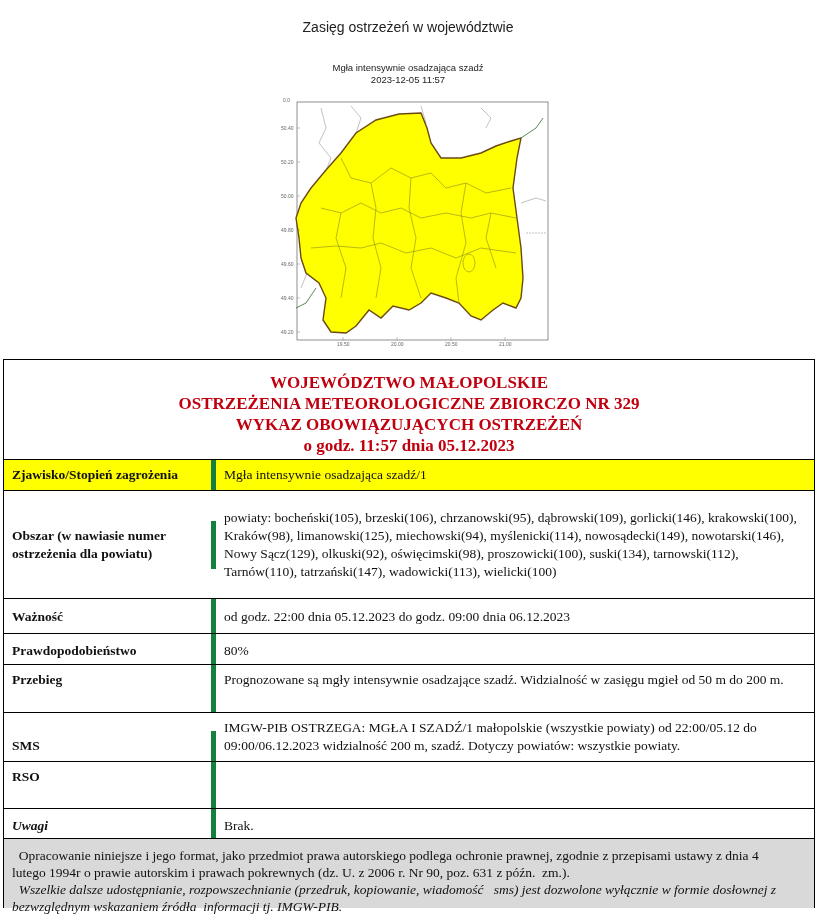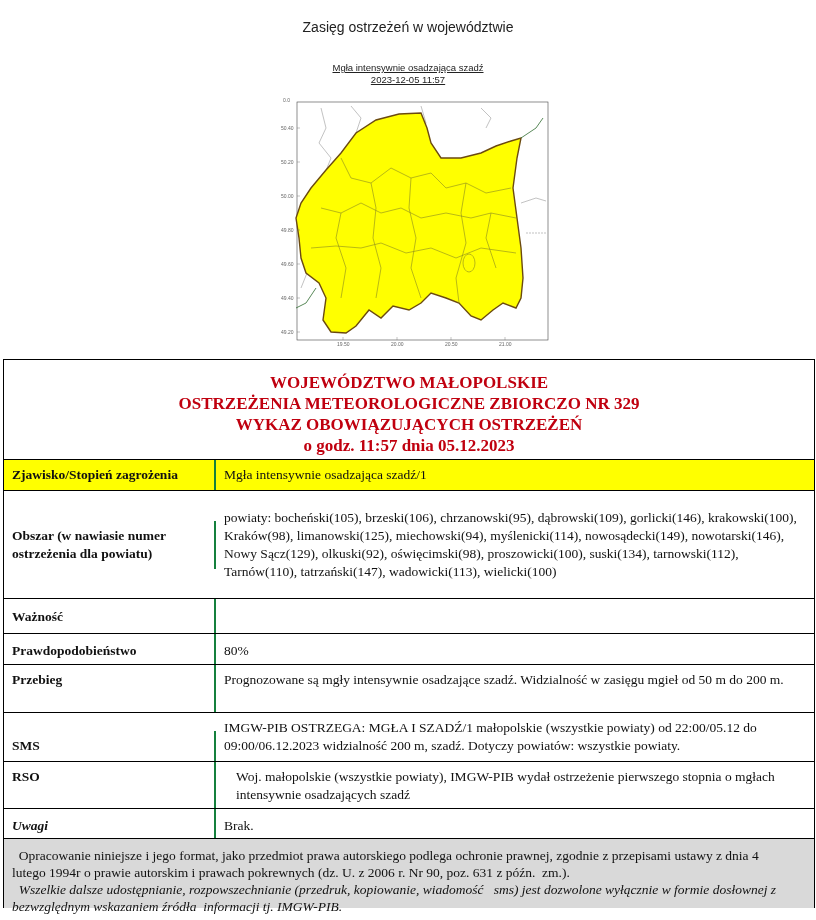--- a/index.html
+++ b/index.html
@@ -1,26 +1,26 @@
 <!DOCTYPE html>
 <html><head>
 <meta charset="utf-8">
 <style>
   html, body { margin:0; padding:0; background:#ffffff; }
   body { width:816px; height:920px; position:relative; overflow:hidden; font-family:"Liberation Serif", serif; color:#111; }
   .top-title { position:absolute; left:0; width:816px; top:19px; text-align:center; font-family:"Liberation Sans", sans-serif; font-size:14px; color:#222; }
-  .map-sub { position:absolute; left:0; width:816px; text-align:center; font-family:"Liberation Sans", sans-serif; font-size:9.5px; color:#222;text-decoration:underline; }
+  .map-sub { position:absolute; left:0; width:816px; text-align:center; font-family:"Liberation Sans", sans-serif; font-size:9.5px; color:#222; }
   .map-box { position:absolute; left:281px; top:98px; width:270px; height:248px; }
   .map-box svg { display:block; }
   .ylab, .xlab { position:absolute; font-family:"Liberation Sans", sans-serif; font-size:5px; color:#666; }
 
   .doc { position:absolute; left:3px; top:359px; width:810px; border:1px solid #000; border-bottom:none; }
   .header-block { text-align:center; color:#c0000f; font-weight:bold; font-size:17px; line-height:21px; padding:12px 0 3px; }
   .row { display:flex; border-top:1px solid #000; font-size:13.5px; line-height:18px; }
-  .row .label { width:212px; padding:6px 8px; border-right:2px solid #15803d; box-sizing:border-box; flex-shrink:0; }
+  .row .label { width:212px; padding:6px 8px; border-right:5px solid #15803d; box-sizing:border-box; flex-shrink:0; }
   .row .val { flex:1; padding:6px 8px; }
   .row.hl { background:#ffff00; }
   .row.hl .label { font-weight:bold; }
   .bold { font-weight:bold; }
   .footer { border-top:1px solid #000; background:#d9d9d9; font-size:13.5px; line-height:17px; padding:8px 20px 2px 8px; height:70px; box-sizing:border-box; }
   .footer p { margin:0; }
 </style>
 </head>
 <body>
 
@@ -95,36 +95,36 @@
   <div class="row hl" style="height:30px;">
     <div class="label">Zjawisko/Stopień zagrożenia</div>
     <div class="val">Mgła intensywnie osadzająca szadź/1</div>
   </div>
   <div class="row" style="height:107px;align-items:center;">
     <div class="label bold">Obszar (w nawiasie numer ostrzeżenia dla powiatu)</div>
     <div class="val">powiaty: bocheński(105), brzeski(106), chrzanowski(95), dąbrowski(109), gorlicki(146), krakowski(100), Kraków(98), limanowski(125), miechowski(94), myślenicki(114), nowosądecki(149), nowotarski(146), Nowy Sącz(129), olkuski(92), oświęcimski(98), proszowicki(100), suski(134), tarnowski(112), Tarnów(110), tatrzański(147), wadowicki(113), wielicki(100)</div>
   </div>
   <div class="row bold-label" style="height:34px;">
     <div class="label bold" style="padding-top:9px;">Ważność</div>
+    <div class="val" style="padding-top:9px;">od godz. 22:00 dnia 05.12.2023 do godz. 09:00 dnia 06.12.2023</div>
   </div>
   <div class="row" style="height:30px;">
     <div class="label bold" style="padding-top:8px;">Prawdopodobieństwo</div>
     <div class="val" style="padding-top:8px;">80%</div>
   </div>
   <div class="row" style="height:47px;">
     <div class="label bold">Przebieg</div>
     <div class="val">Prognozowane są mgły intensywnie osadzające szadź.  Widzialność   w zasięgu mgieł od 50 m do 200 m.</div>
   </div>
   <div class="row" style="height:48px;align-items:flex-end;">
     <div class="label bold">SMS</div>
     <div class="val">IMGW-PIB OSTRZEGA: MGŁA I SZADŹ/1  małopolskie (wszystkie powiaty) od 22:00/05.12 do 09:00/06.12.2023 widzialność   200 m, szadź.  Dotyczy powiatów: wszystkie powiaty.</div>
   </div>
   <div class="row" style="height:46px;gap:12px;">
     <div class="label bold">RSO</div>
-    <div class="val">Woj. małopolskie (wszystkie powiaty), IMGW-PIB wydał ostrzeżenie pierwszego stopnia o mgłach intensywnie osadzających szadź</div>
   </div>
   <div class="row" style="height:29px;">
     <div class="label bold" style="padding-top:8px;font-style:italic;">Uwagi</div>
     <div class="val" style="padding-top:8px;">Brak.</div>
   </div>
 
   <div class="footer">
     <p style="white-space:pre-wrap;">  Opracowanie niniejsze i jego format, jako przedmiot prawa autorskiego podlega ochronie prawnej, zgodnie z przepisami ustawy z dnia 4 lutego 1994r o prawie autorskim i prawach pokrewnych (dz. U. z 2006 r. Nr 90, poz. 631 z późn.  zm.).</p>
     <p style="white-space:pre-wrap;font-style:italic;">  Wszelkie dalsze udostępnianie, rozpowszechnianie (przedruk, kopiowanie, wiadomość   sms) jest dozwolone wyłącznie w formie dosłownej z bezwzględnym wskazaniem źródła  informacji tj. IMGW-PIB.</p>
   </div>

